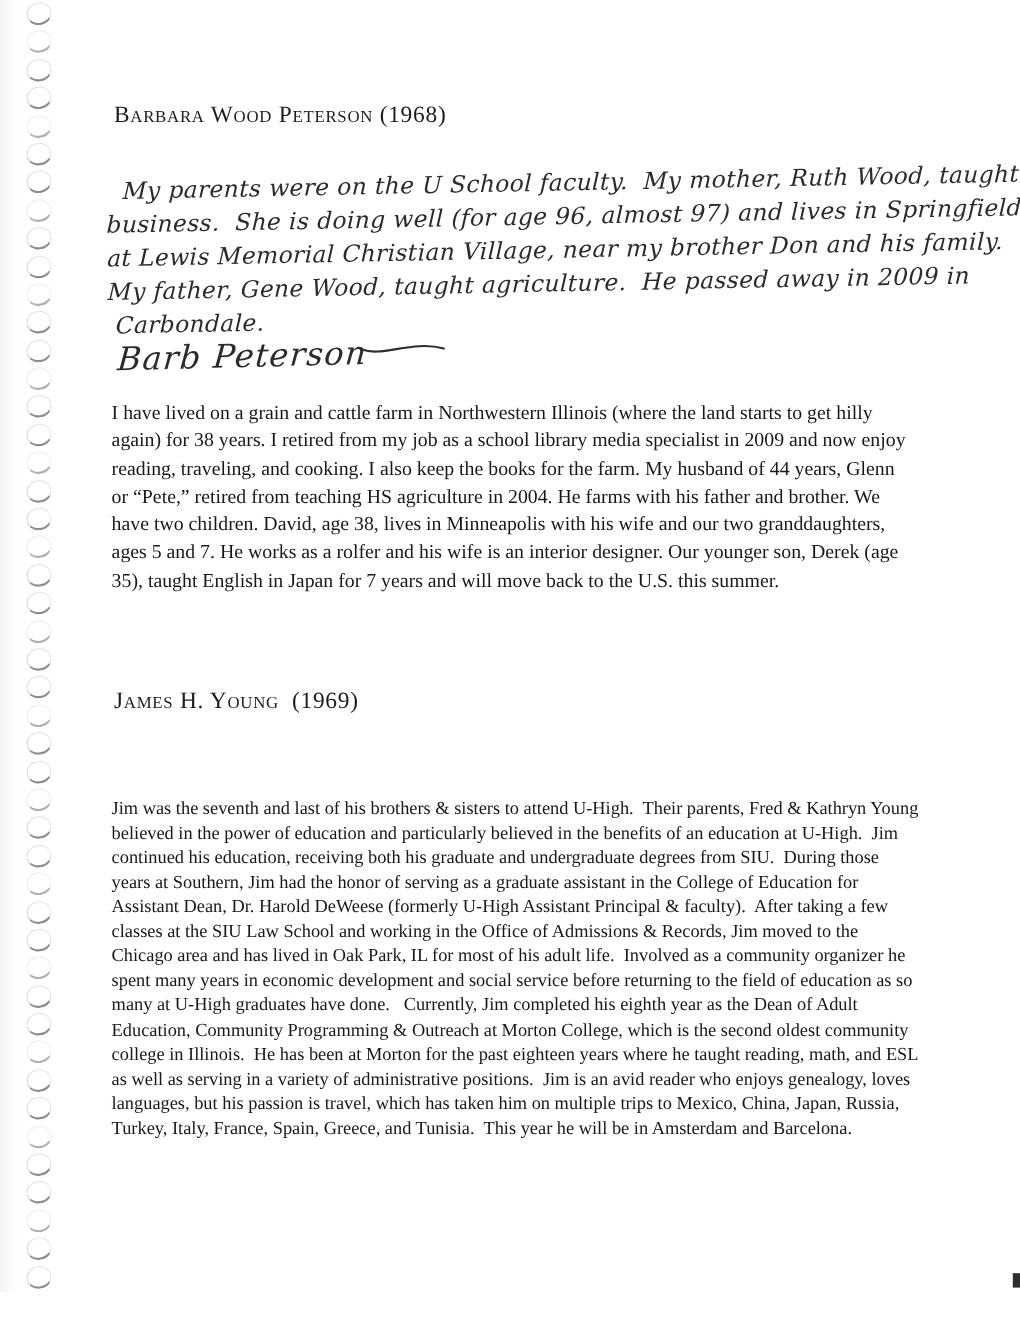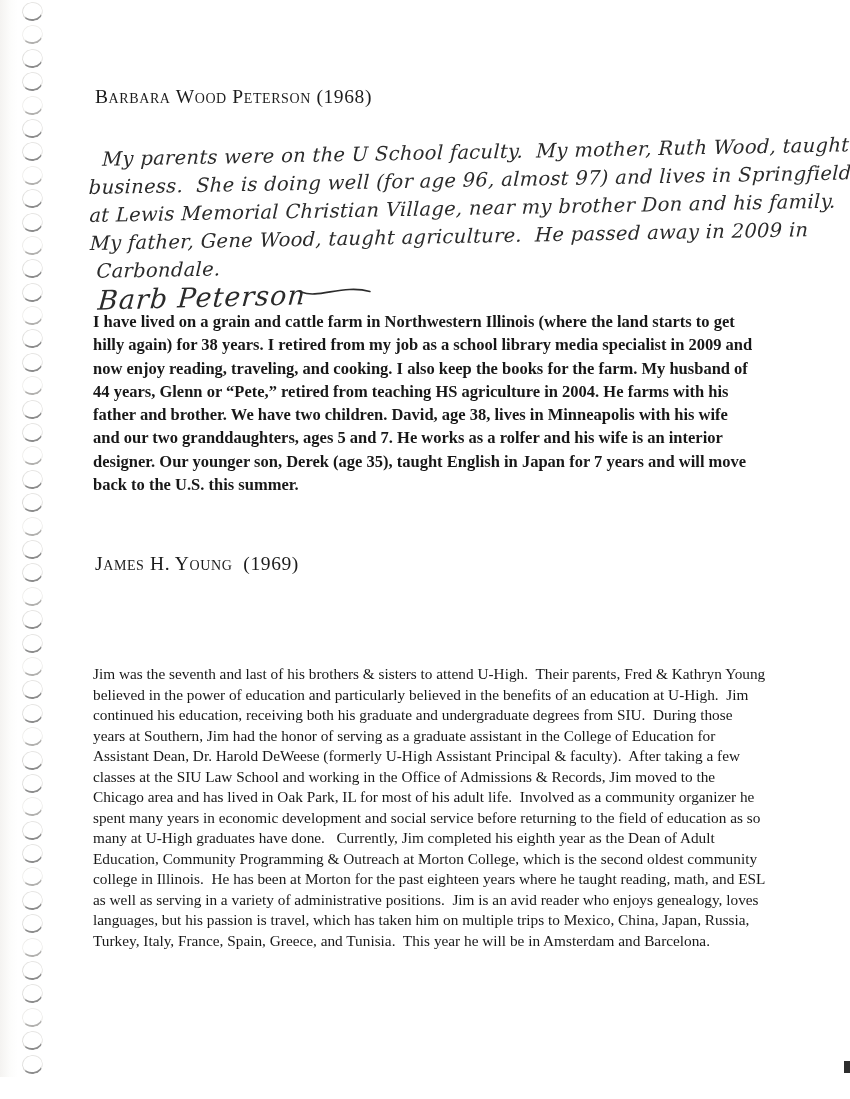--- a/index.html
+++ b/index.html
@@ -53,35 +53,34 @@
     position: absolute;
     left: 95px;
     font-family: "Liberation Serif", serif;
     font-variant: small-caps;
     font-size: 19.5px;
     letter-spacing: 0.6px;
     color: #1c1c1c;
     white-space: pre;
   }
   .heading-1 { top: 86px; }
-  .heading-2 { top: 553px; }
+  .heading-2 { top: 574px; }
 
   .para {
     position: absolute;
     left: 93px;
     color: #181818;
     text-align: left;
     white-space: pre-wrap;
   }
   .para-1 {
-    top: 310px;
+    top: 332px;
     width: 664px;
     font-size: 16.5px;
     line-height: 23.3px;
-    font-weight: bold;
   }
   .para-2 {
     top: 616px;
     width: 674px;
     font-size: 15.3px;
     line-height: 20.5px;
     margin-top: 48px;
   }
 
   

